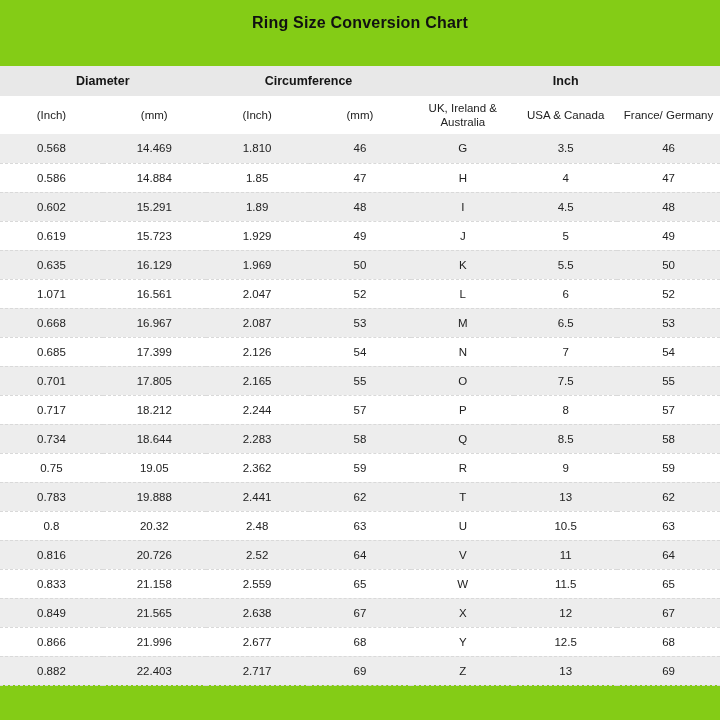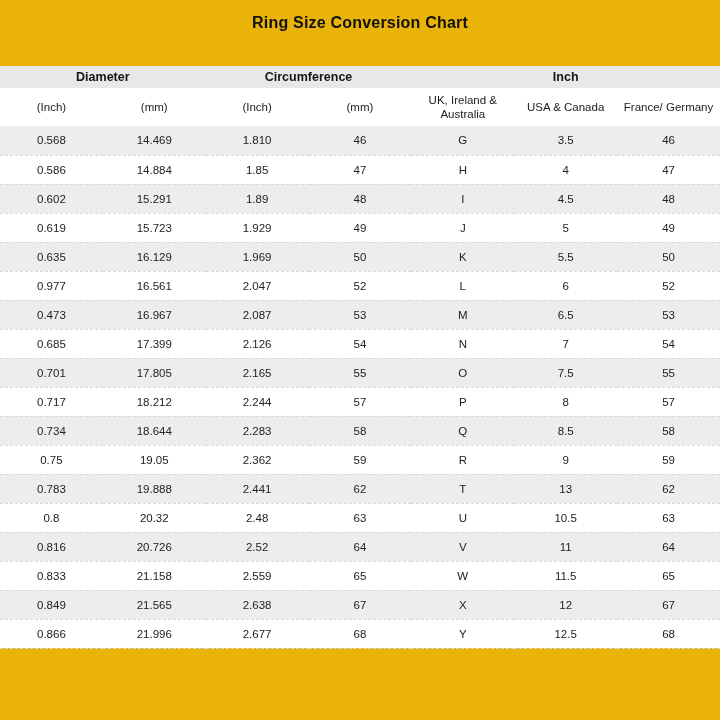--- a/index.html
+++ b/index.html
@@ -10,21 +10,21 @@
   }
   body {
     font-family: "Liberation Sans", sans-serif;
     color: #1f1f1f;
     -webkit-font-smoothing: antialiased;
   }
   .page {
     width: 720px;
     height: 720px;
     overflow: hidden;
-    background: #eab308;
+    background: #84cc16;
   }
   .title {
     margin: 0;
     height: 66px;
     box-sizing: border-box;
     padding-top: 14px;
     text-align: center;
     font-size: 16px;
     font-weight: bold;
     color: #111111;
@@ -37,21 +37,21 @@
   }
   table.conversion-table th,
   table.conversion-table td {
     text-align: center;
     vertical-align: middle;
     padding: 0 4px;
     font-weight: normal;
   }
   tr.group-row th {
     background: #e8e8e8;
-    height: 22px;
+    height: 30px;
     font-size: 12.5px;
     font-weight: bold;
     color: #151515;
   }
   tr.col-row th {
     background: #ffffff;
     height: 38px;
     font-size: 11.5px;
     line-height: 1.25;
     color: #222222;
@@ -133,30 +133,30 @@
         <tr class="table-row">
           <td>0.635</td>
           <td>16.129</td>
           <td>1.969</td>
           <td>50</td>
           <td>K</td>
           <td>5.5</td>
           <td>50</td>
         </tr>
         <tr class="table-row">
-          <td>0.977</td>
+          <td>1.071</td>
           <td>16.561</td>
           <td>2.047</td>
           <td>52</td>
           <td>L</td>
           <td>6</td>
           <td>52</td>
         </tr>
         <tr class="table-row">
-          <td>0.473</td>
+          <td>0.668</td>
           <td>16.967</td>
           <td>2.087</td>
           <td>53</td>
           <td>M</td>
           <td>6.5</td>
           <td>53</td>
         </tr>
         <tr class="table-row">
           <td>0.685</td>
           <td>17.399</td>
@@ -249,15 +249,24 @@
         </tr>
         <tr class="table-row">
           <td>0.866</td>
           <td>21.996</td>
           <td>2.677</td>
           <td>68</td>
           <td>Y</td>
           <td>12.5</td>
           <td>68</td>
         </tr>
+        <tr class="table-row">
+          <td>0.882</td>
+          <td>22.403</td>
+          <td>2.717</td>
+          <td>69</td>
+          <td>Z</td>
+          <td>13</td>
+          <td>69</td>
+        </tr>
       </tbody>
   </table>
 </div>
 
 </body></html>

